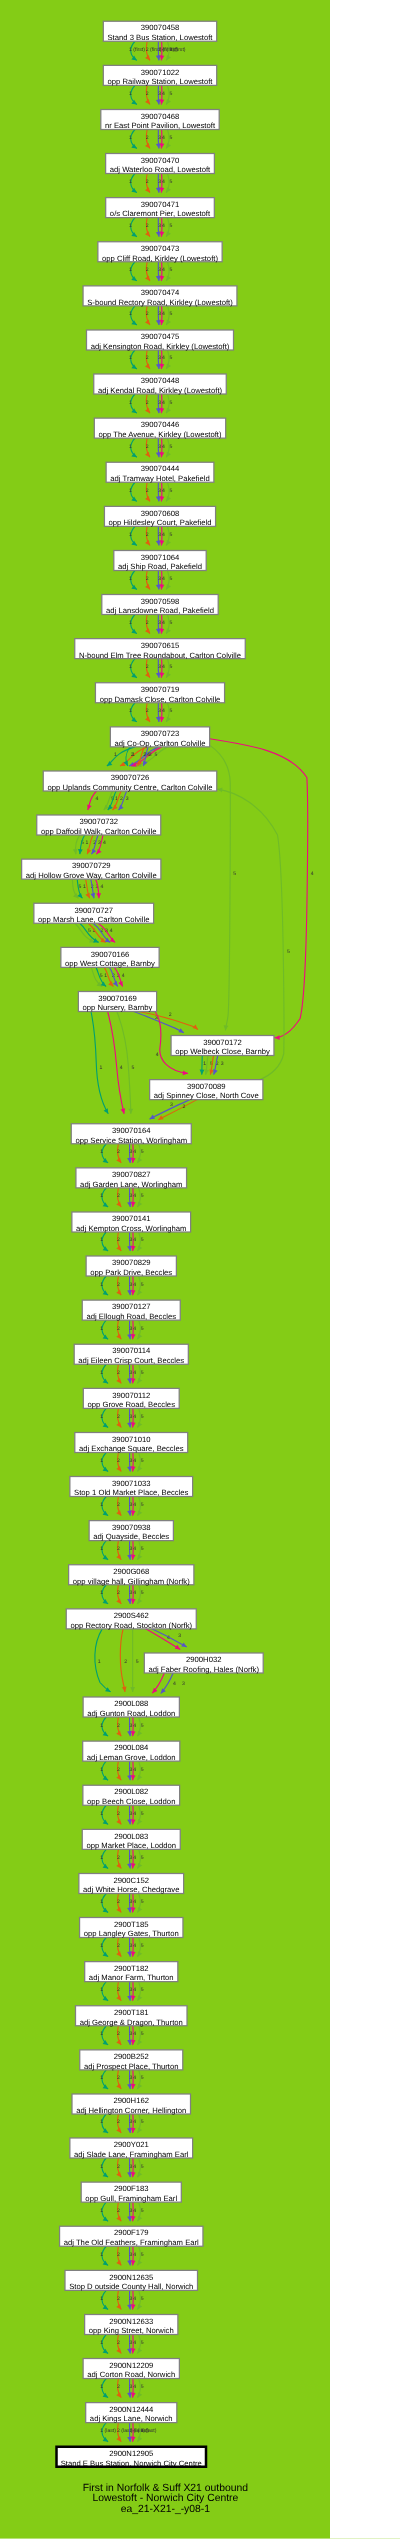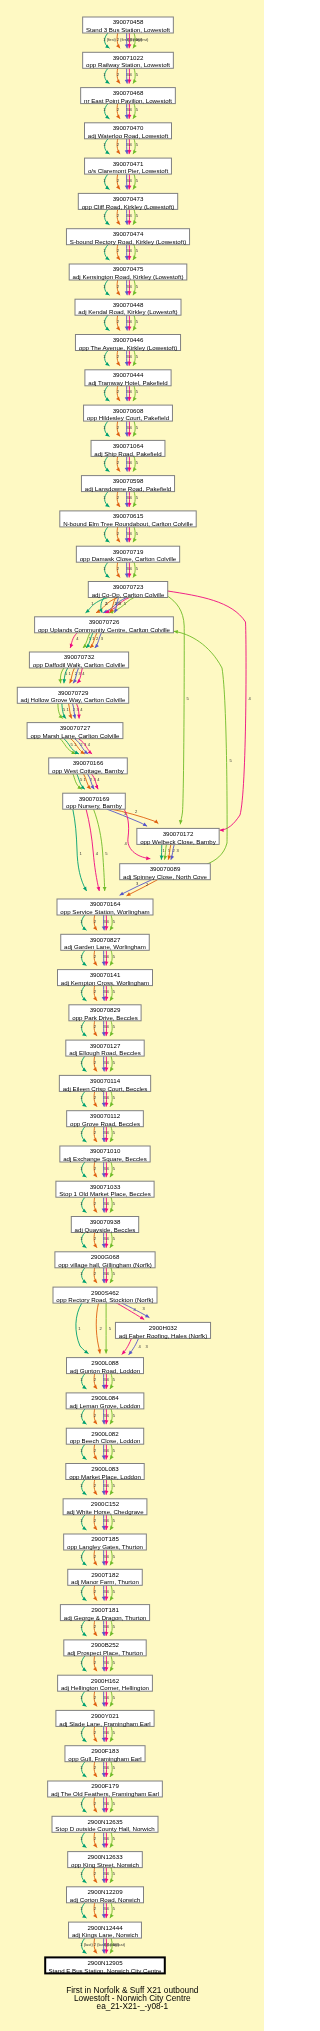--- a/index.html
+++ b/index.html
@@ -1,18 +1,18 @@
 <!DOCTYPE html>
 <html><head>
 <meta charset="utf-8">
 <style>
   html,body{margin:0;padding:0;background:#ffffff;}
   body{width:264px;height:2031px;overflow:hidden;
        font-family:"Liberation Sans",sans-serif;-webkit-font-smoothing:antialiased;}
-  #graph{position:relative;width:264px;height:2031px;background:#fef9c3;}
+  #graph{position:relative;width:264px;height:2031px;background:#84cc16;}
   svg.layer{position:absolute;left:0;top:0;width:264px;height:2031px;overflow:visible;}
   .node-rect{fill:#ffffff;stroke:#808080;stroke-width:1;}
   .node-rect.bold{stroke:#000000;stroke-width:2;}
   .node-text{font-size:6.15px;fill:#000000;text-anchor:middle;dominant-baseline:alphabetic;}
   .edge-path{fill:none;stroke-width:0.9;}
   .edge-label{font-size:4.1px;fill:#333333;text-anchor:start;}
   .title-text{font-size:8.3px;fill:#000;text-anchor:middle;}
 </style>
 </head>
 <body>

